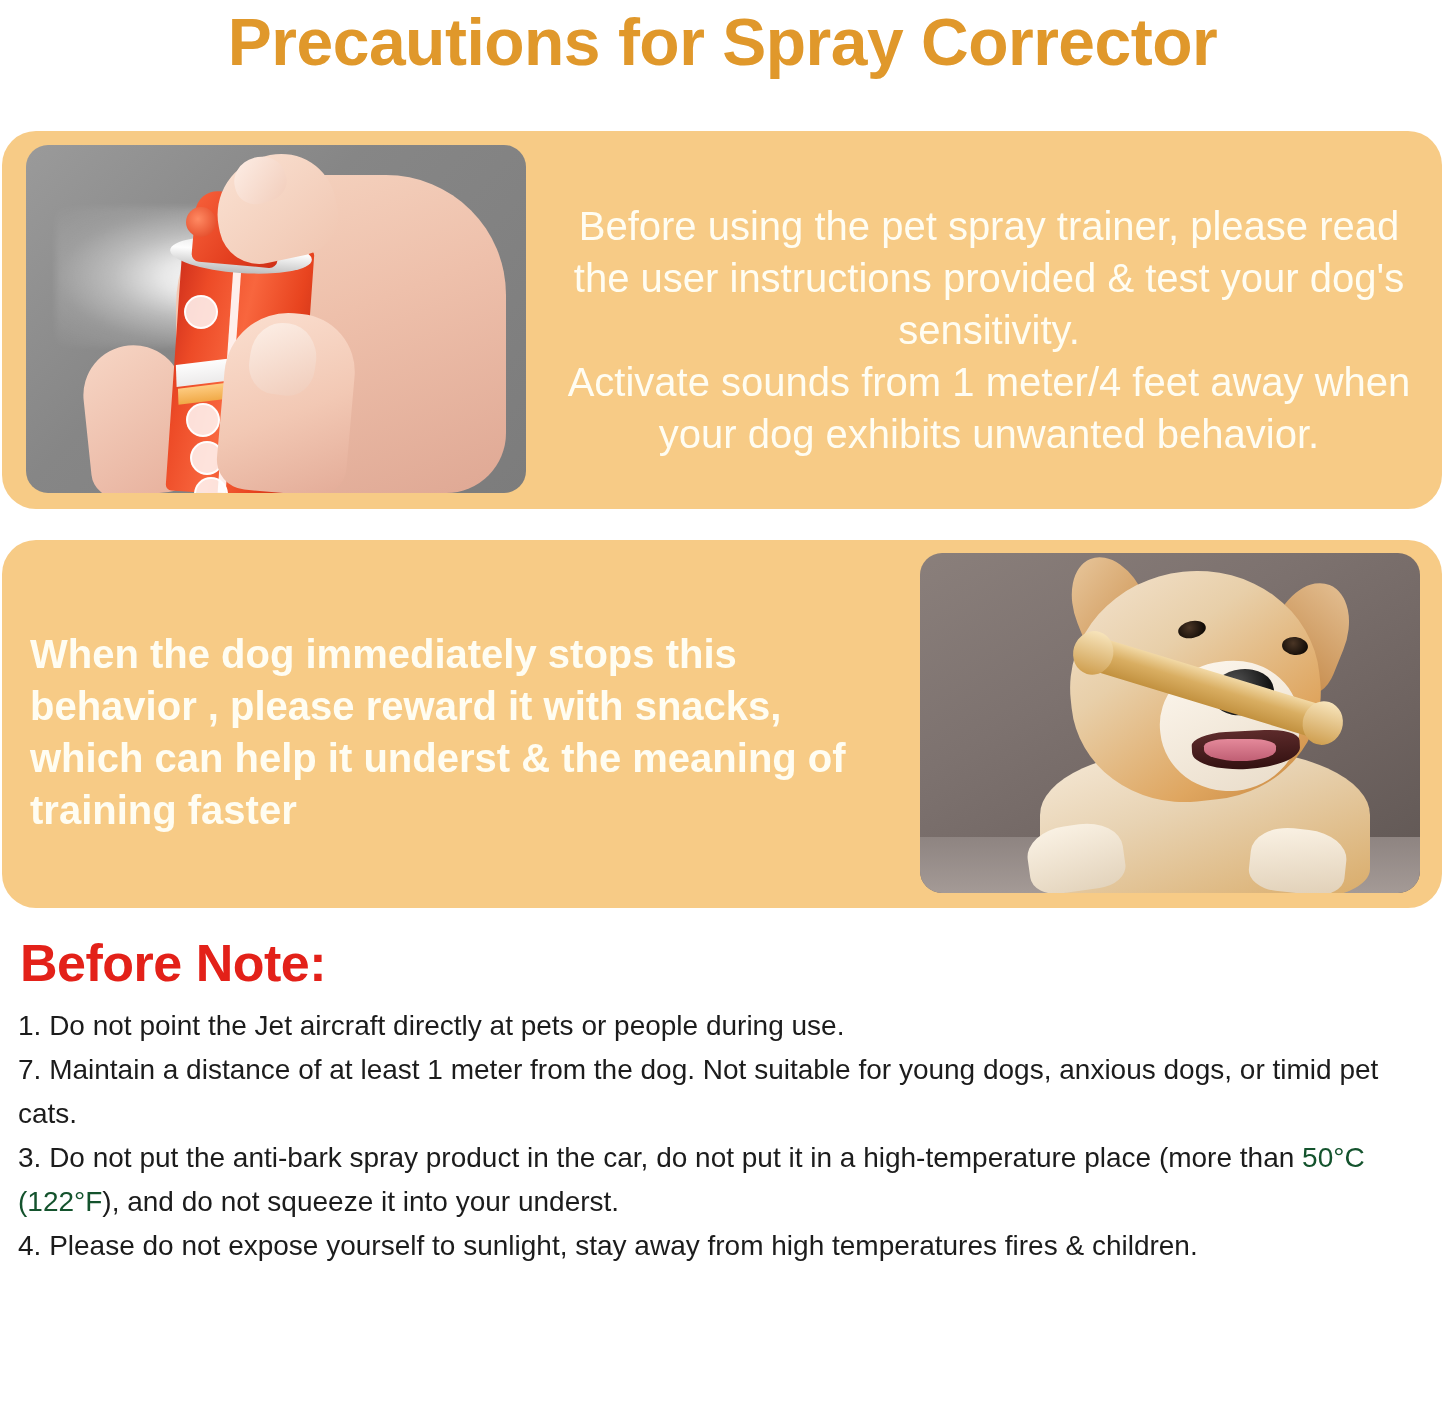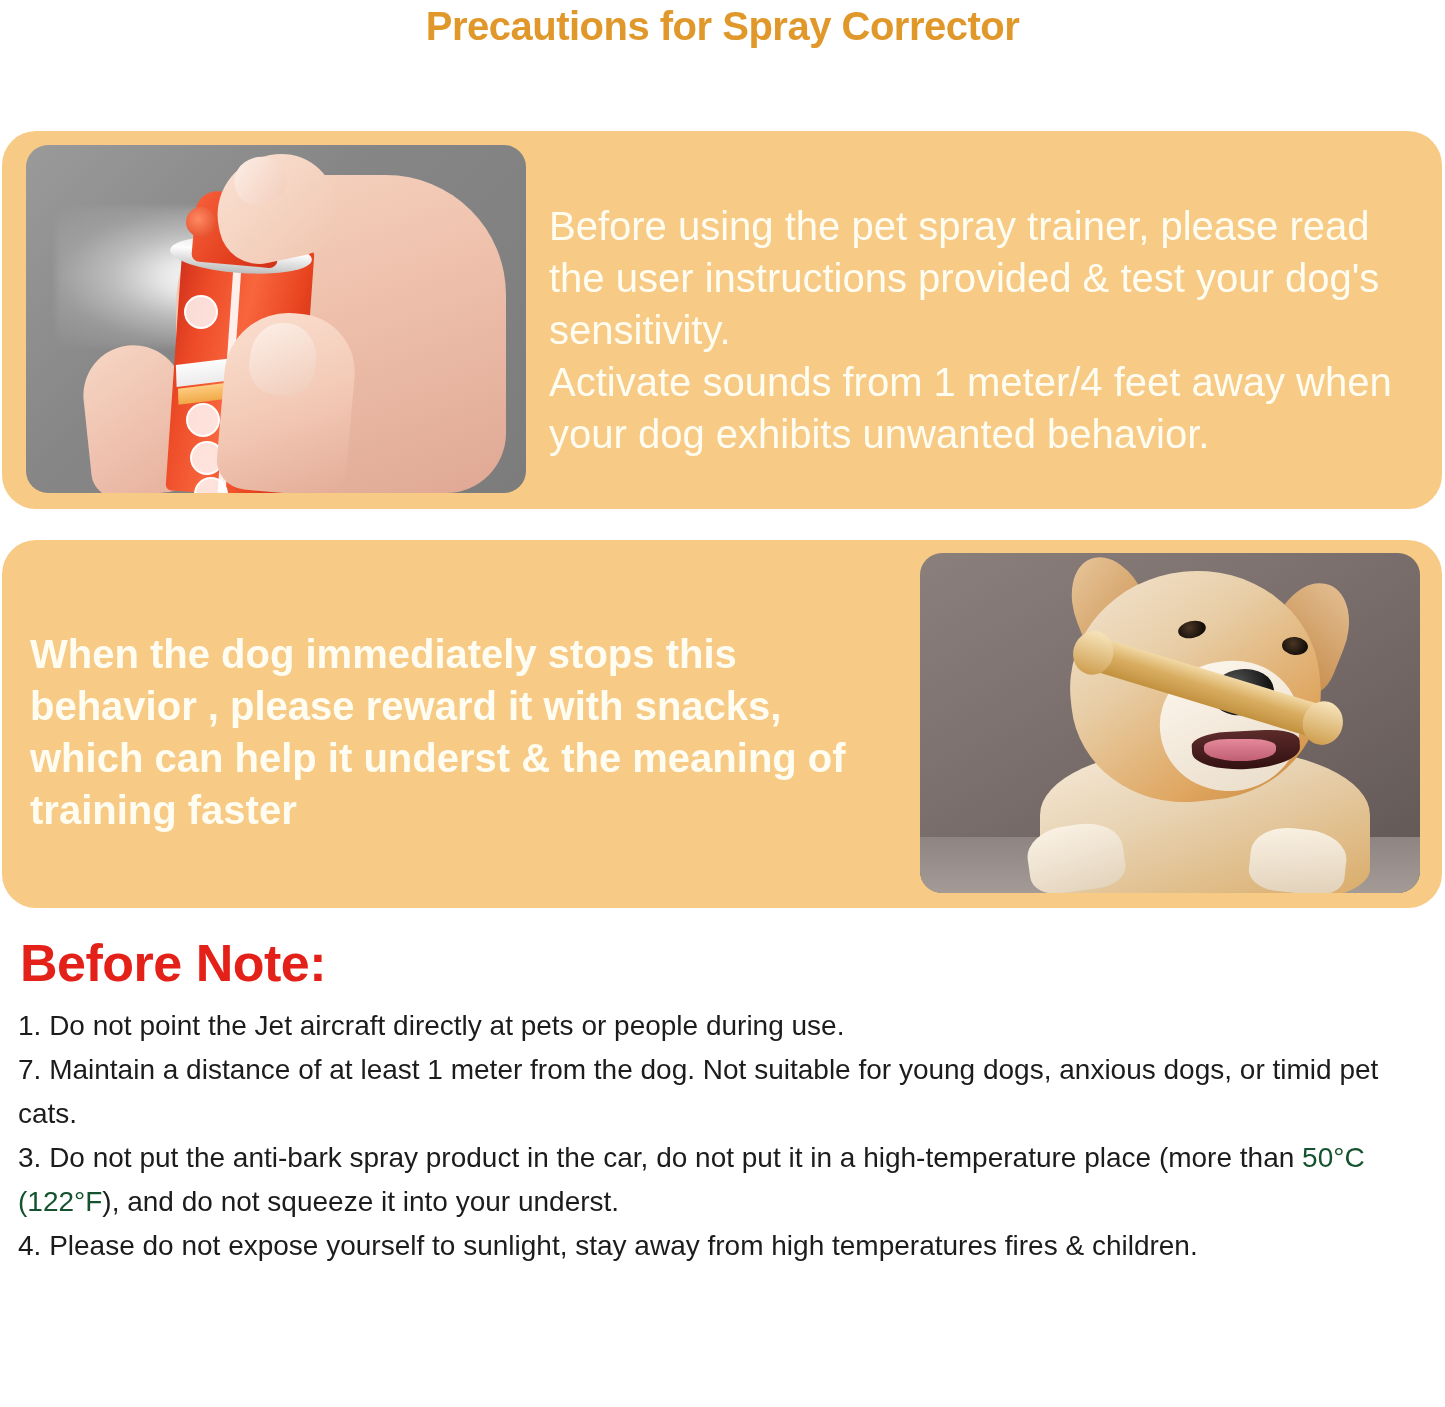--- a/index.html
+++ b/index.html
@@ -18,21 +18,21 @@
     height: 1407px;
     background: #ffffff;
   }
 
   
   .title {
     position: absolute;
     left: 0; top: 4px;
     width: 1445px;
     text-align: center;
-    font-size: 40px;
+    font-size: 66px;
     font-weight: bold;
     letter-spacing: -0.5px;
     color: #E0982B;
     font-family: "Liberation Sans", sans-serif;
     white-space: nowrap;
   }
 
   
   .panel {
     position: absolute;
@@ -323,20 +323,21 @@
     position: absolute;
     color: #FFFDF2;
     font-size: 40px;
     line-height: 52px;
     font-family: "Liberation Sans", sans-serif;
     white-space: pre-line;
   }
   #text-1 {
     left: 549px; top: 200px;
     width: 880px;
+    text-align: center;
   }
   #text-2 {
     left: 30px; top: 628px;
     width: 860px;
     font-weight: bold;
   }
 
   
   .note-heading {
     position: absolute;

